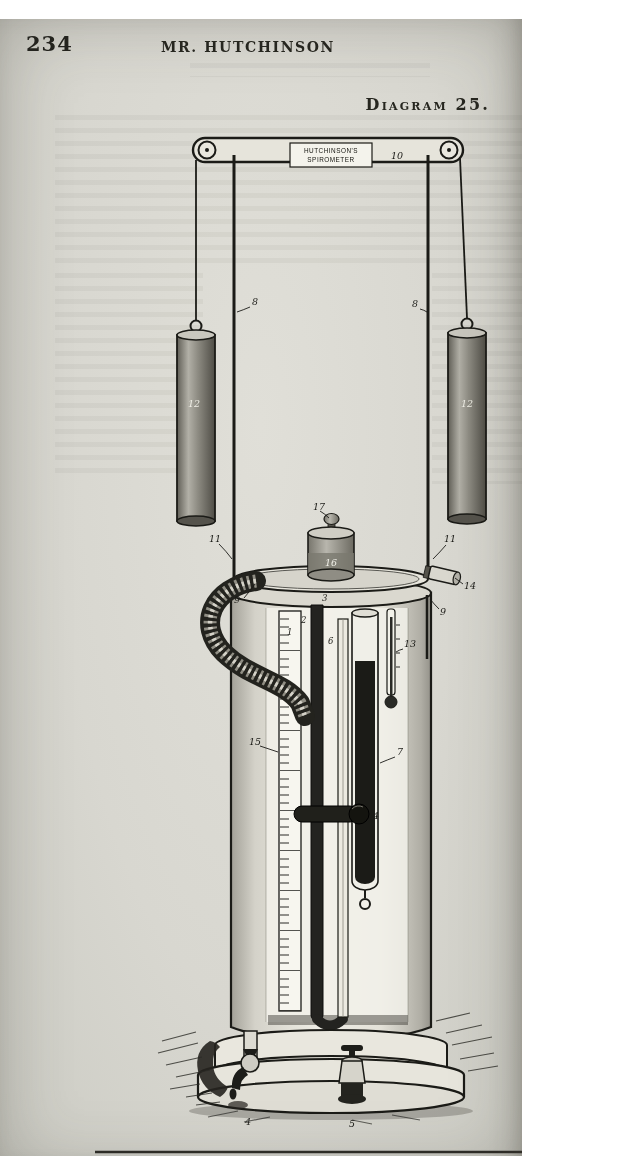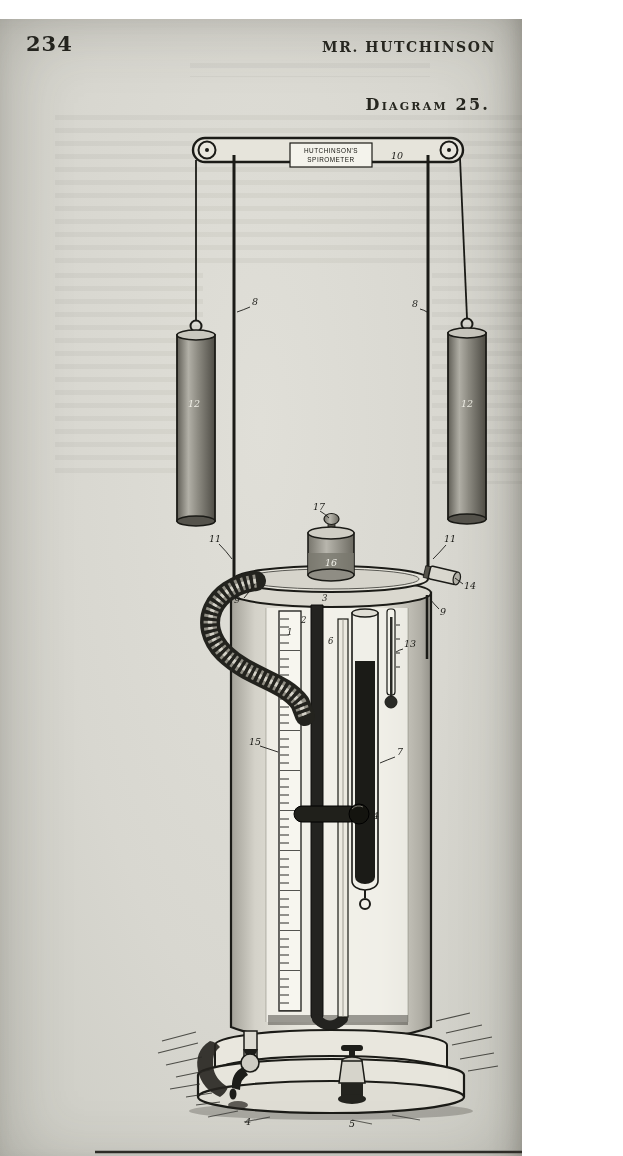--- a/index.html
+++ b/index.html
@@ -14,21 +14,21 @@
   }
   .page::after{
     content:"";position:absolute;inset:0;pointer-events:none;
     box-shadow:inset 0 0 70px rgba(60,58,50,.28), inset -18px 0 30px -18px rgba(60,58,50,.35), inset 0 -14px 25px -14px rgba(60,58,50,.3);
   }
   .ghost{
     position:absolute;pointer-events:none;opacity:.06;filter:blur(.7px);
     background:repeating-linear-gradient(180deg, transparent 0 4px, #5d5c53 4px 9px, transparent 9px 13px);
   }
   .page-number{position:absolute;left:26px;top:12px;font-size:21px;font-weight:bold;letter-spacing:1px;color:#22221d;}
-  .running-head{position:absolute;left:0;right:26px;top:20px;text-align:right;font-size:14px;font-weight:bold;letter-spacing:1.6px;color:#26261f;}
+  .running-head{position:absolute;left:0;right:26px;top:20px;text-align:center;font-size:14px;font-weight:bold;letter-spacing:1.6px;color:#26261f;}
   .diagram-title{position:absolute;left:0;right:32px;top:76px;text-align:right;font-variant:small-caps;font-size:16px;font-weight:bold;letter-spacing:2.2px;color:#26261f;}
   svg.art{position:absolute;left:0;top:0;}
   .lbl{font-family:"DejaVu Serif", serif;font-style:italic;font-size:9.5px;fill:#1b1b17;}
   .lbl-light{fill:#efeee6;}
   .small-num{font-size:8.5px;}
   .plate-text{font-family:"Liberation Sans", sans-serif;font-size:6.4px;letter-spacing:.5px;fill:#14140f;}
   .leader{stroke:#1b1b17;stroke-width:.9;fill:none;}
   .ink{stroke:#1b1b17;}
 </style>
 </head>

